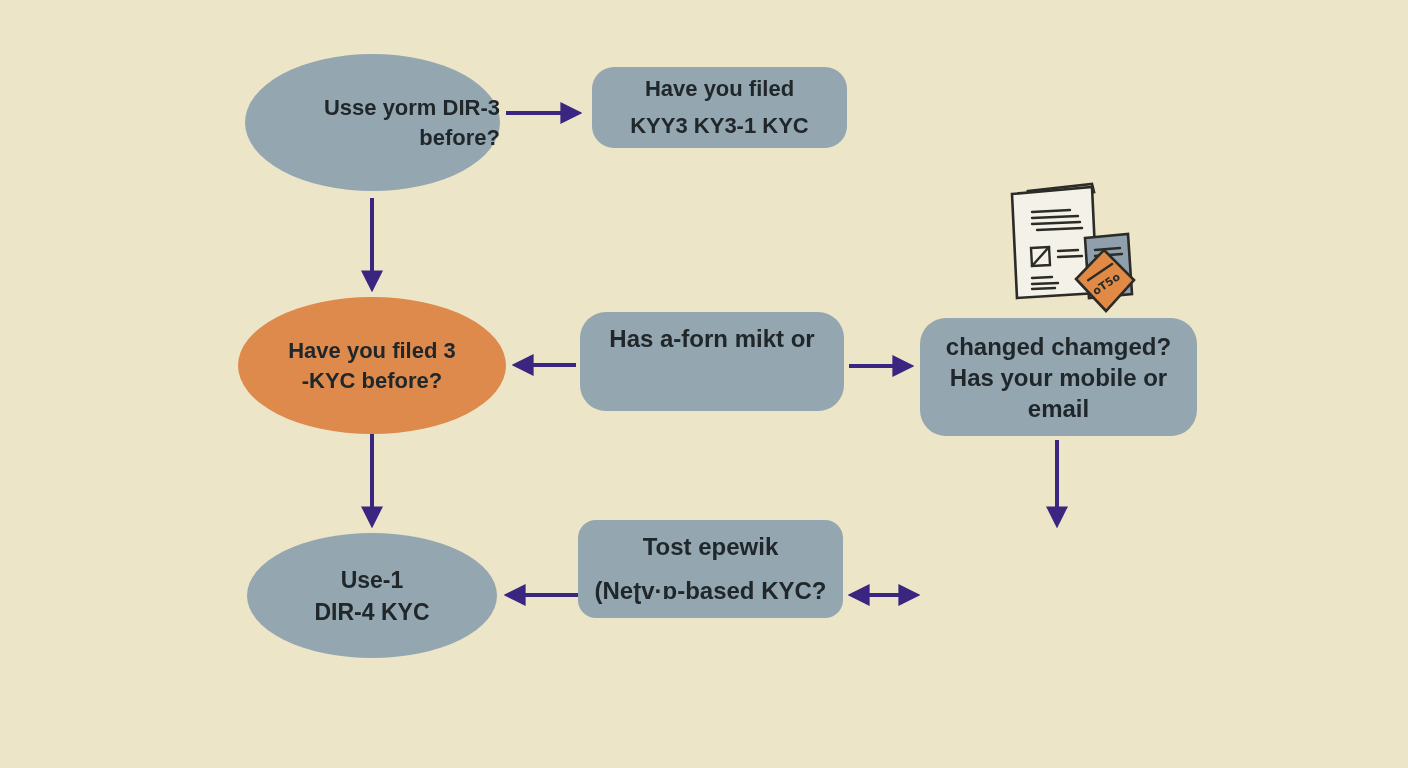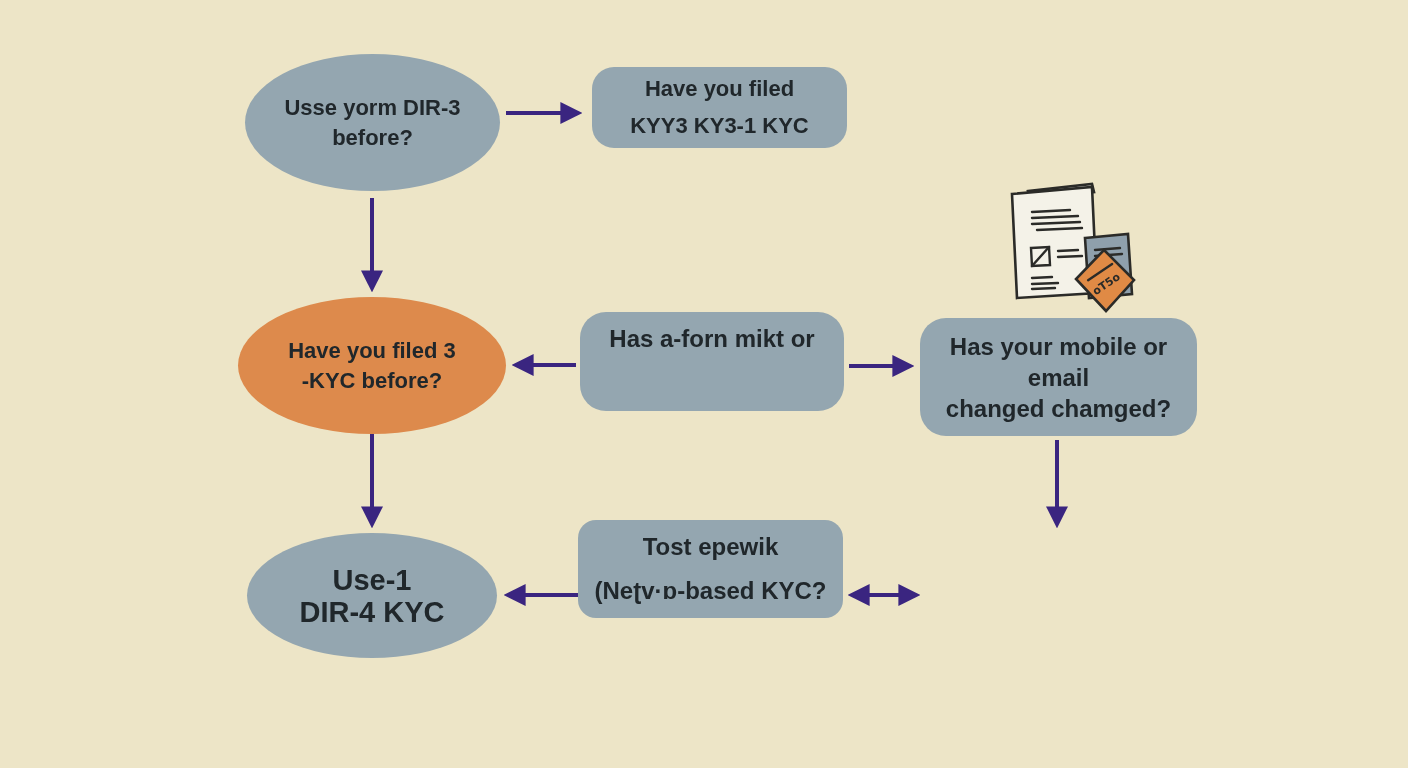--- a/index.html
+++ b/index.html
@@ -12,21 +12,21 @@
     position:absolute;display:flex;flex-direction:column;
     align-items:center;justify-content:center;text-align:center;
     font-weight:bold;color:var(--node-text,#20272B);
   }
   .ellipse{border-radius:50%;background:var(--node-fill,#94A6B0);}
   .rect{border-radius:24px;background:var(--node-fill,#94A6B0);}
   .highlight{background:var(--highlight-fill,#DD8A4C);}
   .spread{justify-content:space-between;padding:12px 0;box-sizing:border-box;}
   .fs22{font-size:22px;line-height:30px;}
   .fs21{font-size:24px;line-height:30px;}
-  .fs23{font-size:29px;line-height:32px;}
+  .fs23{font-size:23px;line-height:32px;}
   .arrows{position:absolute;left:0;top:0;}
   .arrows line{stroke:var(--arrow,#3A2580);stroke-width:4;}
   .ah{fill:var(--arrow,#3A2580);}
   .icon-svg{position:absolute;left:1000px;top:178px;}
   .icon-stroke{stroke:#2B2B28;fill:none;stroke-width:2.4;stroke-linecap:round;}
   .icon-page{fill:#F4F2E8;stroke:#2B2B28;stroke-width:2.6;}
   .icon-card{fill:#8FA0AC;stroke:#2B2B28;stroke-width:2.6;}
   .icon-sticker{fill:#E08A45;stroke:#2B2B28;stroke-width:2.6;}
   .sticker-text{
     font-family:"DejaVu Sans",sans-serif;font-size:11px;font-weight:bold;
@@ -48,42 +48,42 @@
     <line x1="372" y1="198" x2="372" y2="288" marker-end="url(#ah)"></line>
     <line x1="576" y1="365" x2="516" y2="365" marker-end="url(#ah)"></line>
     <line x1="849" y1="366" x2="910" y2="366" marker-end="url(#ah)"></line>
     <line x1="372" y1="430" x2="372" y2="524" marker-end="url(#ah)"></line>
     <line x1="1057" y1="440" x2="1057" y2="524" marker-end="url(#ah)"></line>
     <line x1="578" y1="595" x2="508" y2="595" marker-end="url(#ah)"></line>
     <line x1="884" y1="595" x2="852" y2="595" marker-end="url(#ah)"></line>
     <line x1="884" y1="595" x2="916" y2="595" marker-end="url(#ah)"></line>
   </svg>
 
-  <div class="node ellipse fs22" style="left:245px;top:54px;width:255px;height:137px;">
+  <div class="node ellipse fs22" style="left:245px;top:54px;width:255px;height:137px;align-items:flex-end;">
     <div>Usse yorm DIR-3</div>
     <div>before?</div>
   </div>
 
   <div class="node rect fs22" style="left:592px;top:67px;width:255px;height:81px;border-radius:22px;gap:7px;">
     <div>Have you filed</div>
     <div>KYY3 KY3-1 KYC</div>
   </div>
 
   <div class="node ellipse highlight fs22" style="left:238px;top:297px;width:268px;height:137px;">
     <div>Have you filed 3</div>
     <div>-KYC before?</div>
   </div>
 
   <div class="node rect spread fs21" style="left:580px;top:312px;width:264px;height:99px;border-radius:26px;">
     <div>Has a-forn mikt or</div>
   </div>
 
   <div class="node rect fs21" style="left:920px;top:318px;width:277px;height:118px;border-radius:26px;line-height:31px;">
+    <div>changed chamged?</div>
     <div>Has your mobile or email</div>
-    <div>changed chamged?</div>
   </div>
 
   <div class="node ellipse fs23" style="left:247px;top:533px;width:250px;height:125px;">
     <div>Use-1</div>
     <div>DIR-4 KYC</div>
   </div>
 
   <div class="node rect spread fs21" style="left:578px;top:520px;width:265px;height:98px;border-radius:18px;">
     <div>Tost epewik</div>
     <div>(Neʈv·ɒ-based KYC?</div>

